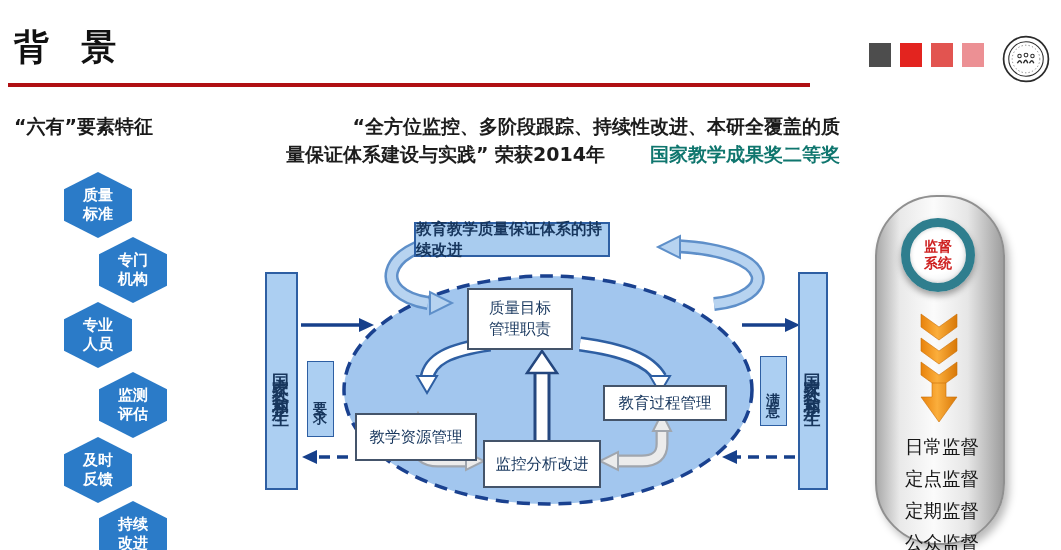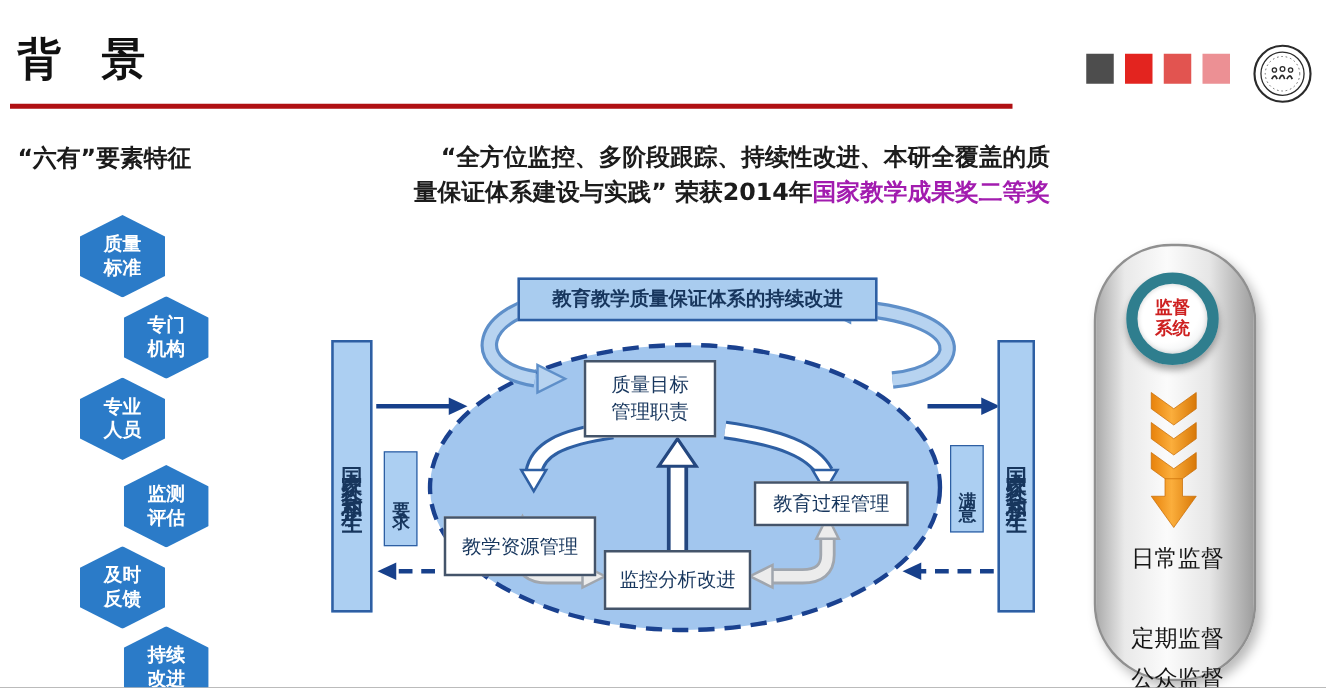--- a/index.html
+++ b/index.html
@@ -27,30 +27,30 @@
     position:absolute; width:68px; height:66px;
     clip-path:polygon(50% 0,100% 26%,100% 74%,50% 100%,0 74%,0 26%);
     background:#2B7BC8; color:#fff; font-weight:bold; font-size:15px; line-height:19px;
     text-align:center; display:flex; flex-direction:column; justify-content:center;margin-left:28px;
   }
   
   .intro {
     position:absolute; left:258px; top:112px; width:582px; text-align:right;
     font-size:19px; font-weight:bold; color:#1c1c1c; line-height:28px;
   }
-  .intro .red { color:#a21caf; }
+  .intro .red { color:#0f766e;margin-left:45px; }
   
   .diagram-svg { position:absolute; left:0; top:0; width:1061px; height:550px; }
   .dbox {
     position:absolute; background:#fff; border:2px solid #44546A; color:#17365D;
     font-weight:normal; display:flex; flex-direction:column; align-items:center;
     justify-content:center; text-align:center; font-size:15.5px; line-height:21px;
   }
   .topbox {
-    position:absolute; left:414px; top:222px; width:288px; height:35px;
+    position:absolute; left:414px; top:222px; width:196px; height:35px;
     background:#A9CCEF; border:2.5px solid #2E5FA3; color:#17365D; font-weight:bold;
     font-size:15.5px; display:flex; align-items:center; justify-content:center;
   }
   .vbar {
     position:absolute; background:#ACCFF2; border:2px solid #2E5FA3; color:#17365D;
     font-weight:bold; writing-mode:vertical-rl; text-orientation:upright;
     display:flex; align-items:center; justify-content:center; font-size:17px;
     letter-spacing:6px;
   }
   .vlabel {
@@ -236,17 +236,18 @@
         <polygon points="44,141 62,154 80,141 80,154 62,167 44,154"></polygon>
         <polygon points="44,165 62,178 80,165 80,178 62,191 44,178"></polygon>
         <polygon points="55,186 69,186 69,200 80,200 62,225 44,200 55,200"></polygon>
       </g>
     </svg>
     <div class="badge">
       <span>监督</span>
       <span>系统</span>
     </div>
     <div class="sup-item" style="top:237px">日常监督</div>
+    <div class="sup-item" style="top:269px">定点监督</div>
     <div class="sup-item" style="top:301px">定期监督</div>
     <div class="sup-item" style="top:333px">公众监督</div>
   </div>
 
 </div>
 
 </body></html>

